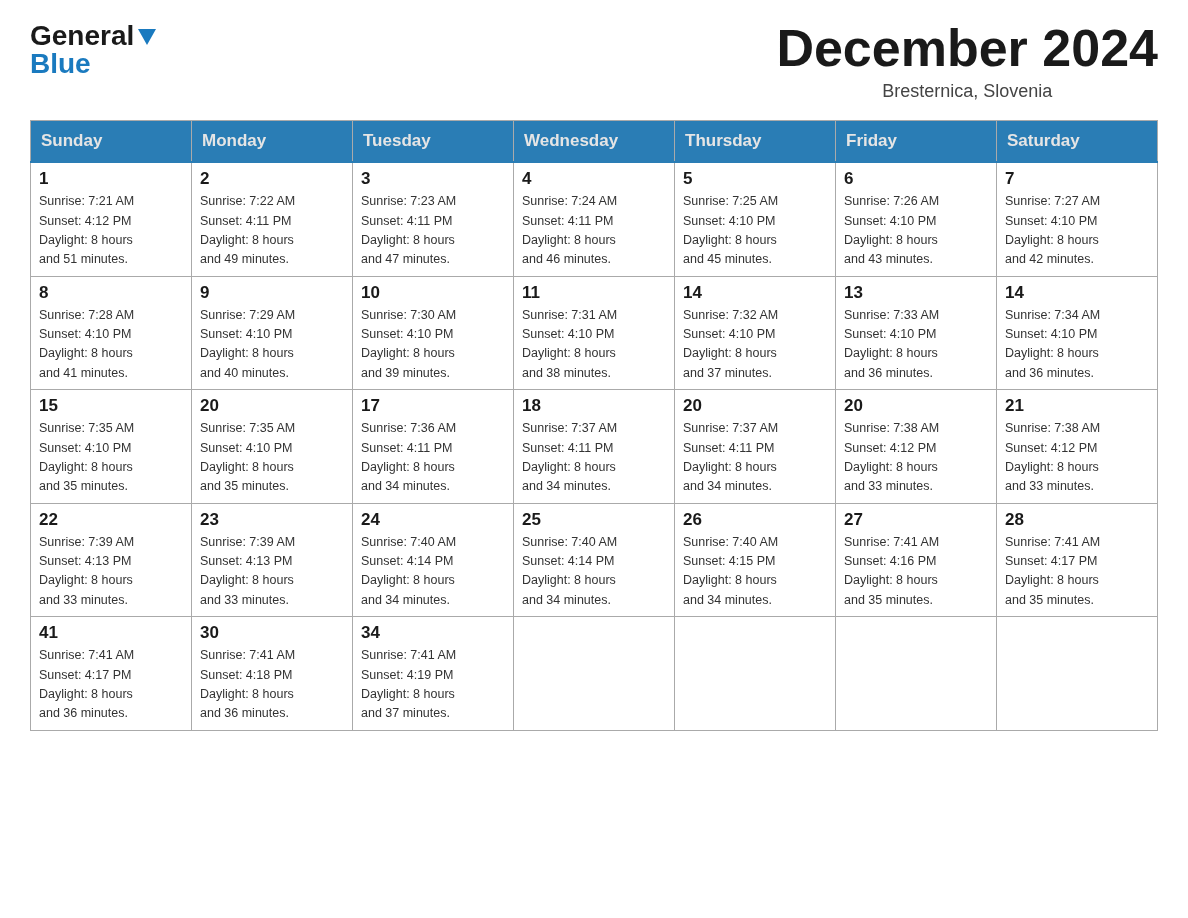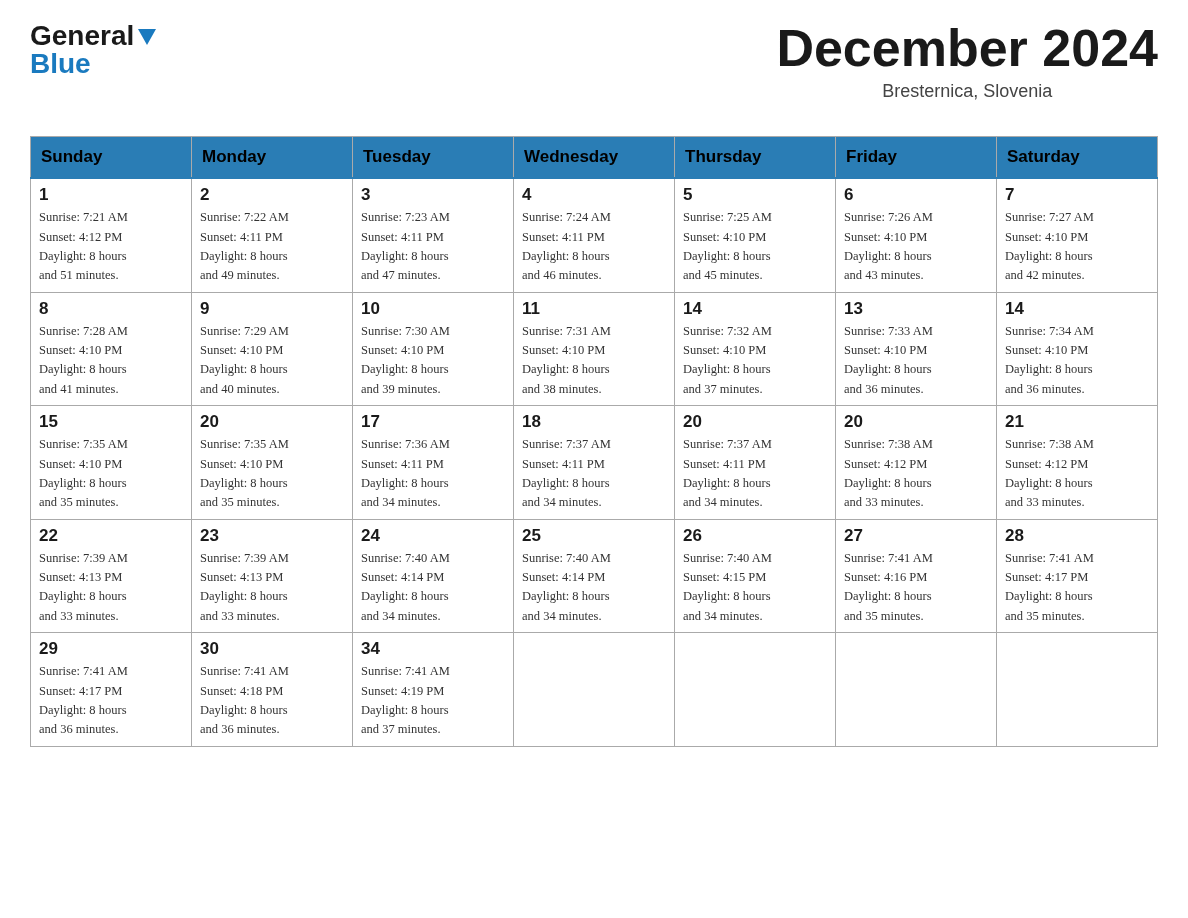--- a/index.html
+++ b/index.html
@@ -7,21 +7,21 @@
       font-family: Arial, sans-serif;
       background: #fff;
       width: 1188px;
       min-height: 918px;
       padding: 20px 30px;
     }
     .header {
       display: flex;
       justify-content: space-between;
       align-items: flex-start;
-      margin-bottom: 34px;
+      margin-bottom: 18px;
     }
     .logo {
       display: flex;
       flex-direction: column;
       align-items: flex-start;
     }
     .logo-general {
       font-size: 28px;
       font-weight: bold;
       color: #1a1a1a;
@@ -50,21 +50,21 @@
       color: #444;
       margin-top: 4px;
     }
     .calendar {
       width: 100%;
       border-collapse: collapse;
       border: 1px solid #aaa;
     }
     .calendar th {
       background: #2a7db5;
-      color: #000000;
+      color: #e5e5e5;
       font-size: 17px;
       font-weight: bold;
       padding: 10px 10px;
       text-align: left;
       border: 1px solid #aaa;
     }
     .calendar td {
       border: 1px solid #aaa;
       vertical-align: top;
       padding: 6px 8px;
@@ -75,21 +75,20 @@
     .day-number {
       font-size: 17px;
       font-weight: bold;
       color: #1a1a1a;
       margin-bottom: 3px;
     }
     .day-info {
       font-size: 12.5px;
       color: #333;
       line-height: 1.55;
-      font-family: Liberation Serif, serif;
     }
     .empty-cell {
       background: #fff;
     }
     .row-border-top td {
       border-top: 2px solid #2a7db5;
     }
   </style>
 </head>
 <body>
@@ -240,21 +239,21 @@
           <div class="day-number">27</div>
           <div class="day-info">Sunrise: 7:41 AM<br>Sunset: 4:16 PM<br>Daylight: 8 hours<br>and 35 minutes.</div>
         </td>
         <td>
           <div class="day-number">28</div>
           <div class="day-info">Sunrise: 7:41 AM<br>Sunset: 4:17 PM<br>Daylight: 8 hours<br>and 35 minutes.</div>
         </td>
       </tr>
       <tr>
         <td>
-          <div class="day-number">29</div>
+          <div class="day-number">41</div>
           <div class="day-info">Sunrise: 7:41 AM<br>Sunset: 4:17 PM<br>Daylight: 8 hours<br>and 36 minutes.</div>
         </td>
         <td>
           <div class="day-number">30</div>
           <div class="day-info">Sunrise: 7:41 AM<br>Sunset: 4:18 PM<br>Daylight: 8 hours<br>and 36 minutes.</div>
         </td>
         <td>
           <div class="day-number">34</div>
           <div class="day-info">Sunrise: 7:41 AM<br>Sunset: 4:19 PM<br>Daylight: 8 hours<br>and 37 minutes.</div>
         </td>

